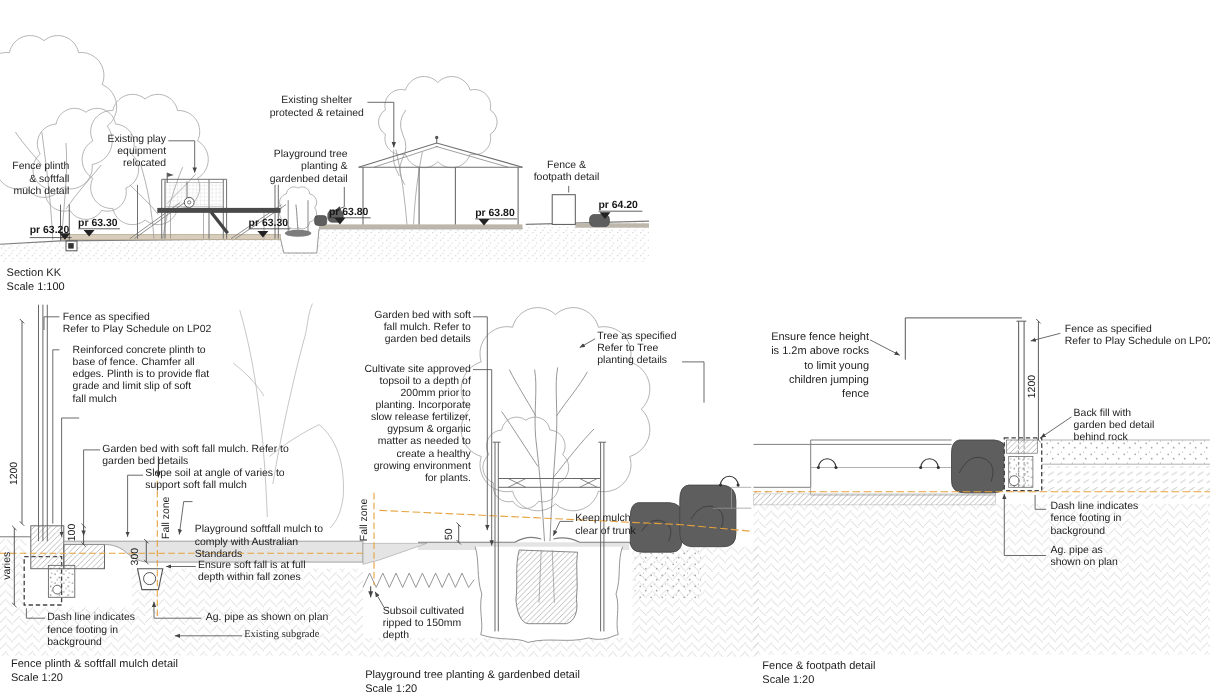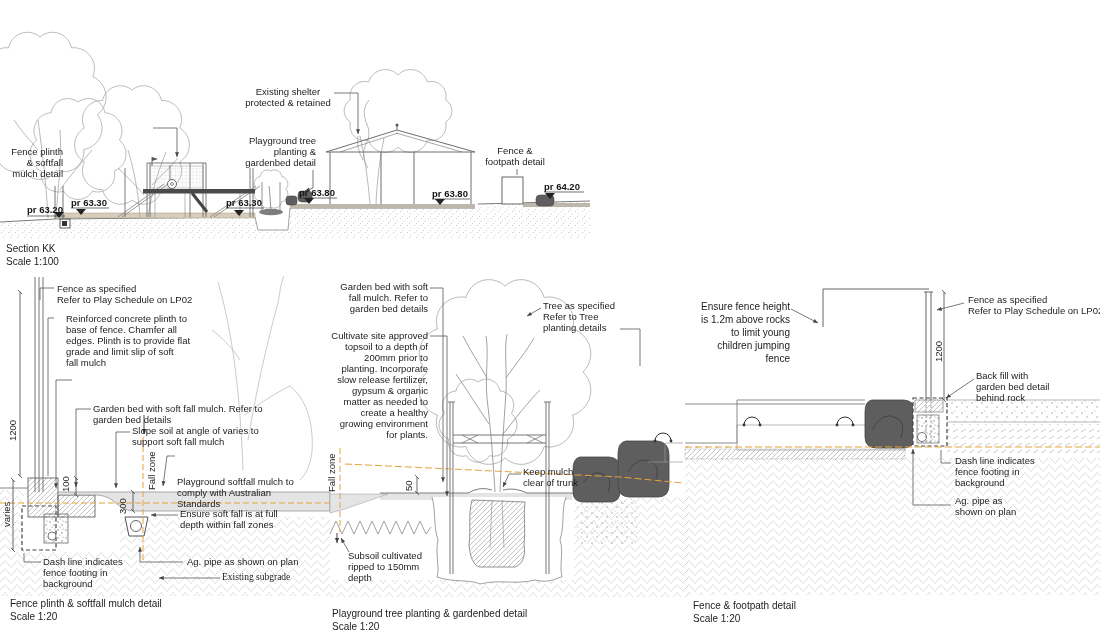--- a/index.html
+++ b/index.html
@@ -290,20 +290,22 @@
       <path d="M974,379 L946,398" marker-end="url(#ah)"></path>
       <path d="M951,463 H941 V450"></path>
       <path d="M951,505 H913 V449" marker-end="url(#ah)"></path>
     </g>
   </g>
 </svg>
 
 <div class="lbl r" style="left:3px;top:146px;width:60px;">Fence plinth
 &amp; softfall
 mulch detail</div>
+<div class="lbl r" style="left:51px;top:121px;width:100px;">Existing play equipment
+relocated</div>
 <div class="lbl c" style="left:241px;top:86px;width:94px;">Existing shelter
 protected &amp; retained</div>
 <div class="lbl r" style="left:234px;top:135px;width:82px;">Playground tree
 planting &amp;
 gardenbed detail</div>
 <div class="lbl c" style="left:479px;top:145px;width:72px;">Fence &amp;
 footpath detail</div>
 <div class="lbl ttl" style="left:6px;top:243px;">Section KK</div>
 <div class="lbl ttl" style="left:6px;top:256px;">Scale  1:100</div>
 <div class="lbl spot" style="left:27px;top:204px;">pr 63.20</div>

